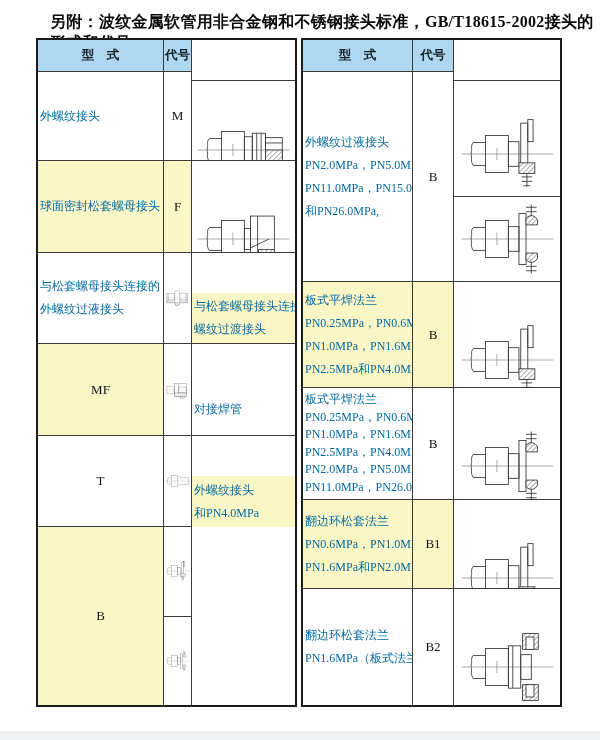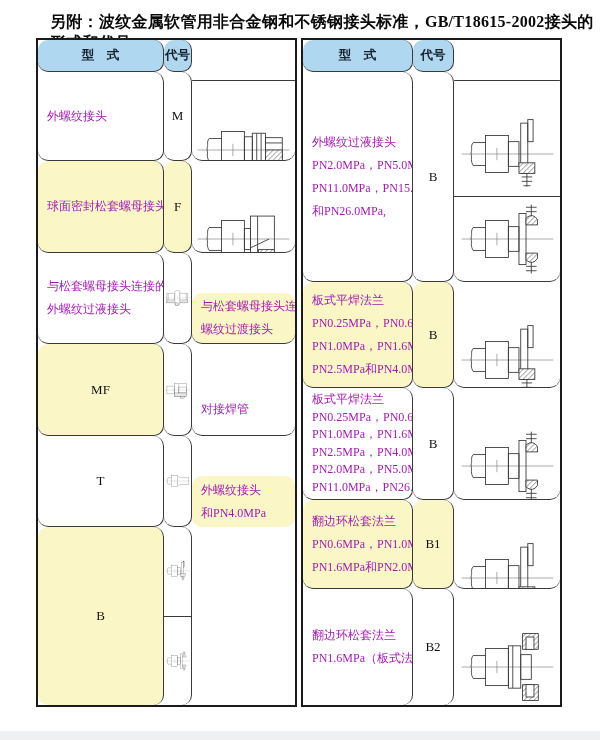--- a/index.html
+++ b/index.html
@@ -19,30 +19,30 @@
   #tbl-left{
     left:36px;
     grid-template-columns:126px 28px 103px;
     grid-template-rows:32px 89px 92px 91px 92px 91px 178px;
   }
   #tbl-right{
     left:301px;
     grid-template-columns:110px 41px 106px;
     grid-template-rows:32px 210px 106px 112px 89px 116px;
   }
-  .c{border-right:1px solid #3a3a3a;border-bottom:1px solid #3a3a3a;box-sizing:border-box;overflow:hidden;background:#fff;border-radius:10px;}
+  .c{border-right:1px solid #3a3a3a;border-bottom:1px solid #3a3a3a;box-sizing:border-box;overflow:hidden;background:#fff;}
   .c:nth-child(3n){border-right:none;margin-top:40px;}
   .tbl .c:nth-last-child(-n+3){border-bottom:none;}
   .h{
     background:#afd7f0;display:flex;align-items:center;justify-content:center;
     font-weight:bold;font-size:12.5px;color:#16212c;
   }
   .type{
     display:flex;flex-direction:column;justify-content:center;
-    padding:4px 3px 4px 9px;font-size:12px;color:#a21caf;
+    padding:4px 3px 4px 2px;font-size:12px;color:#0369a1;
   }
   .type div{line-height:23px;white-space:nowrap;}
   .type.dense div{line-height:17.5px;}
   .code{display:flex;align-items:center;justify-content:center;font-size:13px;color:#111;}
   .ylw{background:#faf6c6;justify-content:center;}
   .diagcell{display:flex;flex-direction:column;padding:0;}
   .dwrap{flex:1;display:flex;align-items:center;justify-content:center;}
   .dwrap.split{border-bottom:1px solid #3a3a3a;}
   svg.diag{width:97px;height:76px;display:block;}
   .strip{position:absolute;left:0;top:731px;width:600px;height:9px;background:#eef0f2;}

